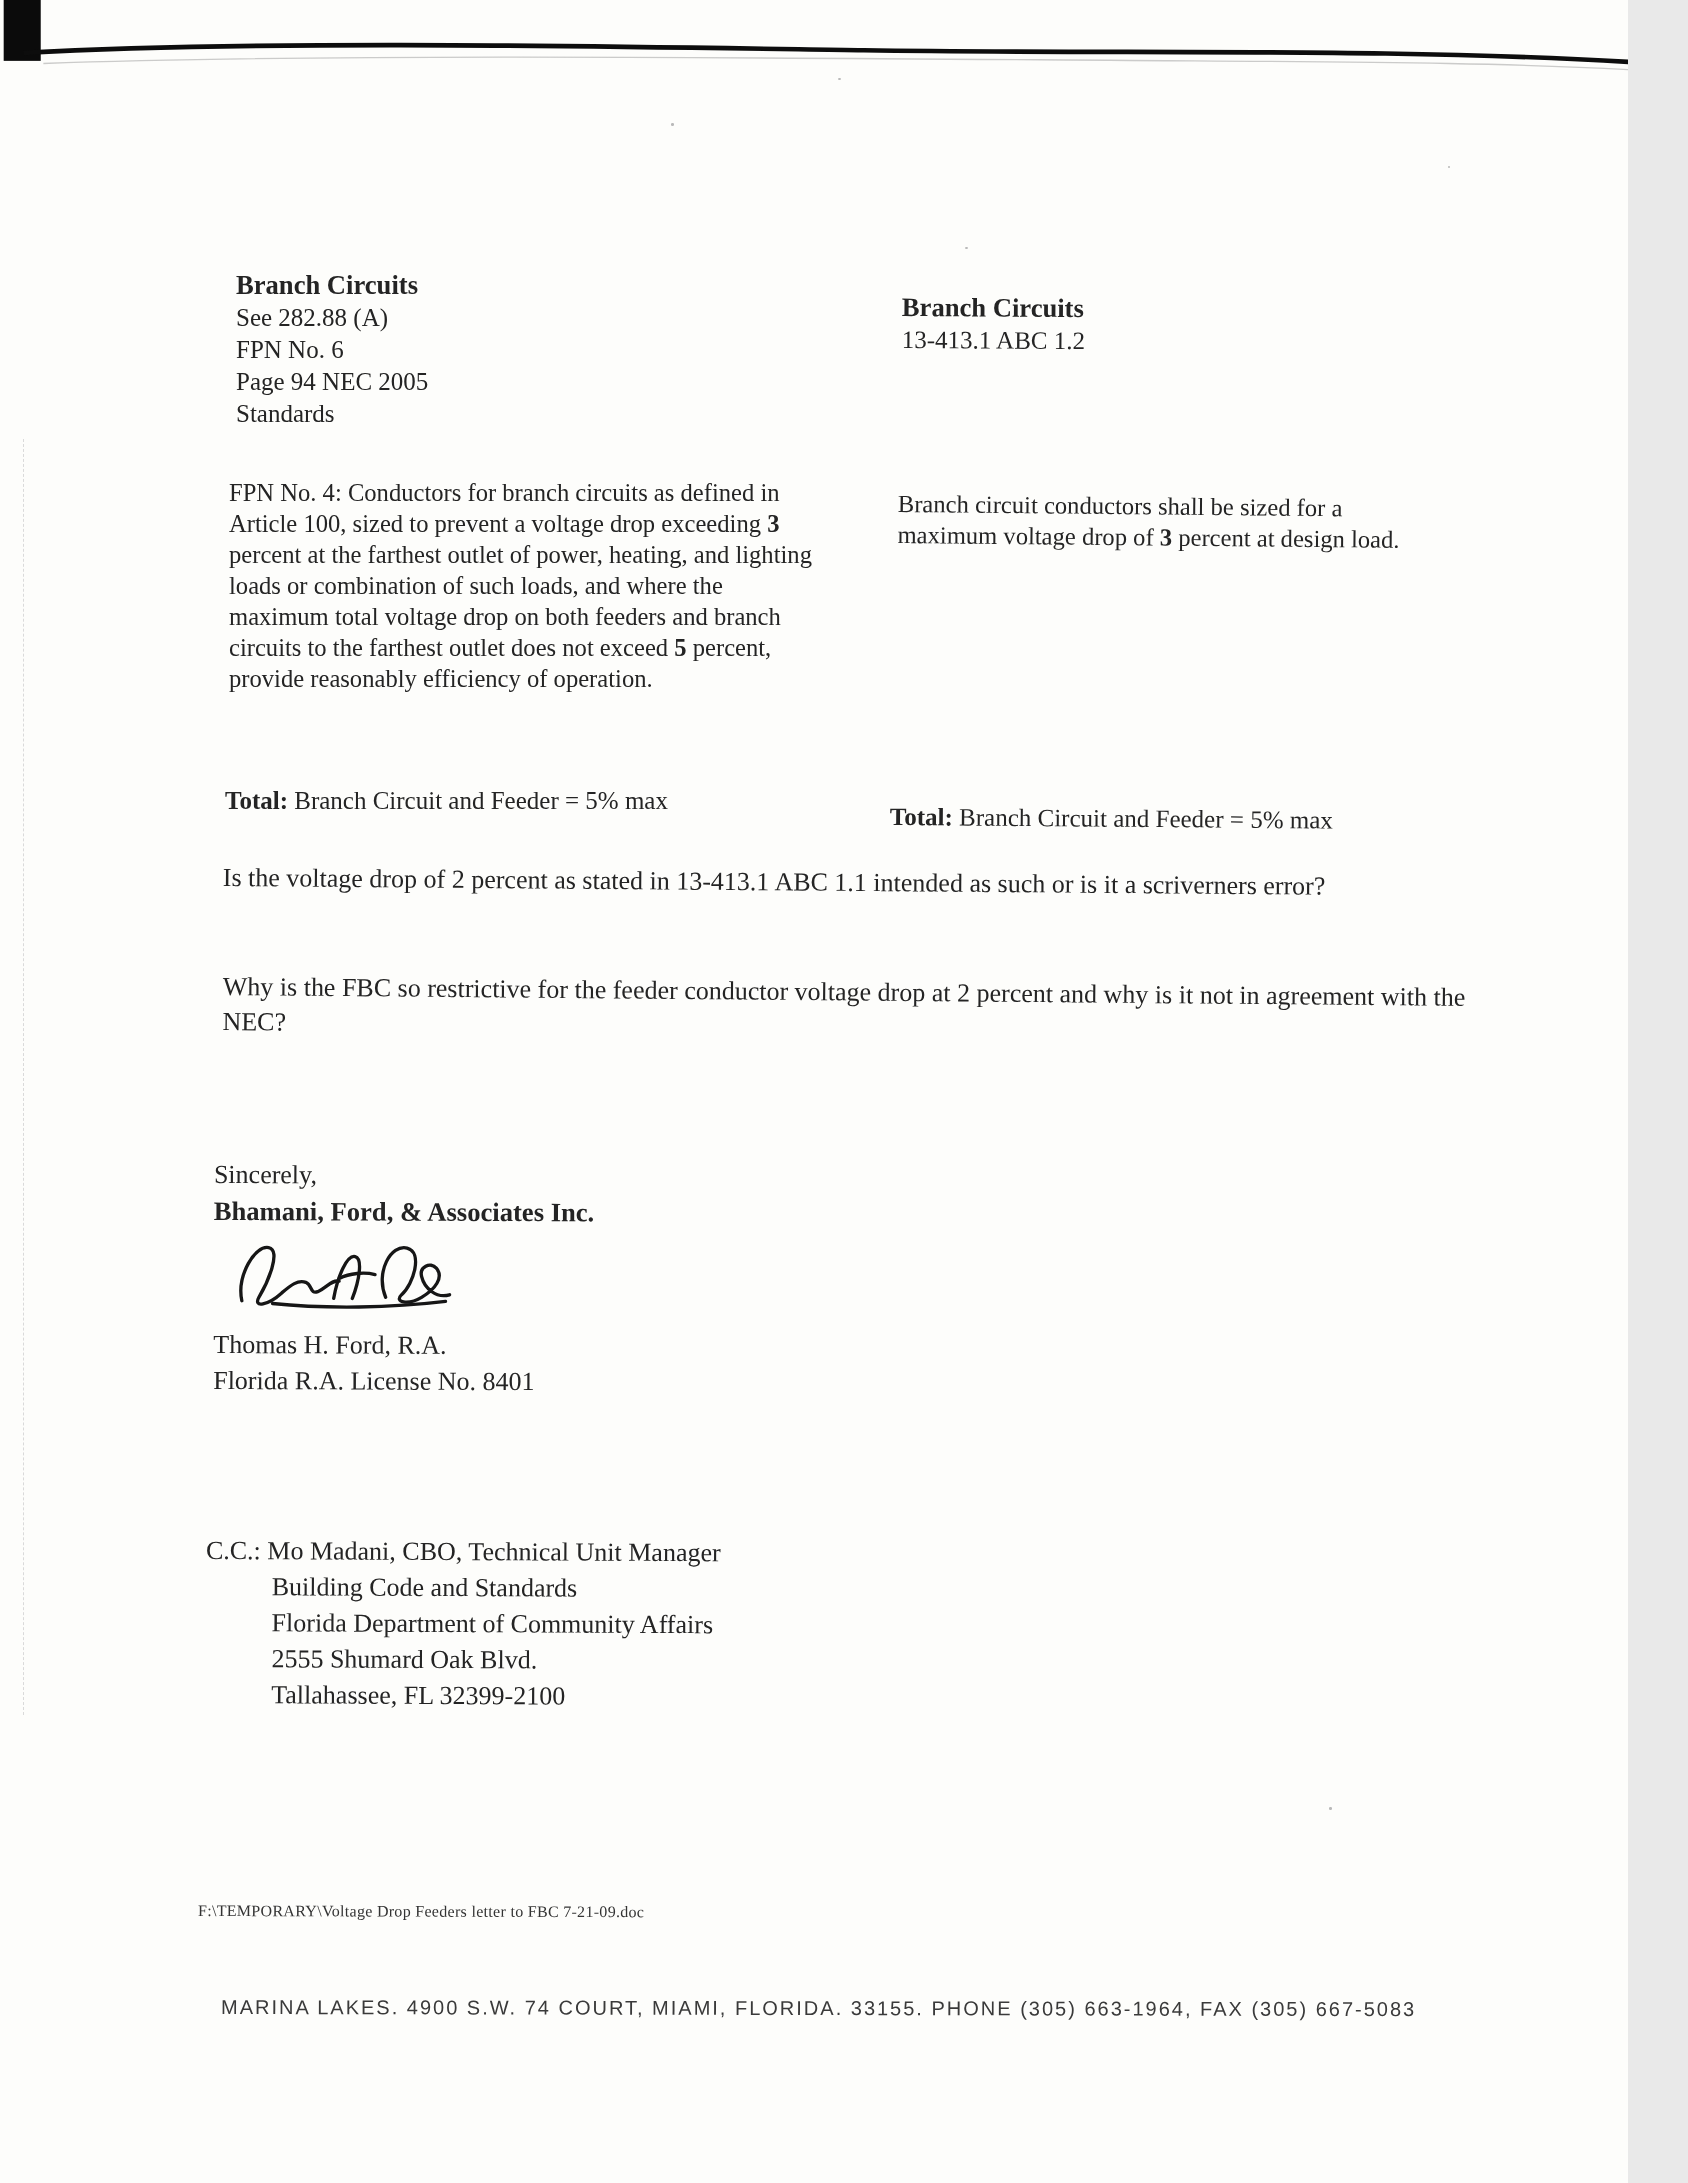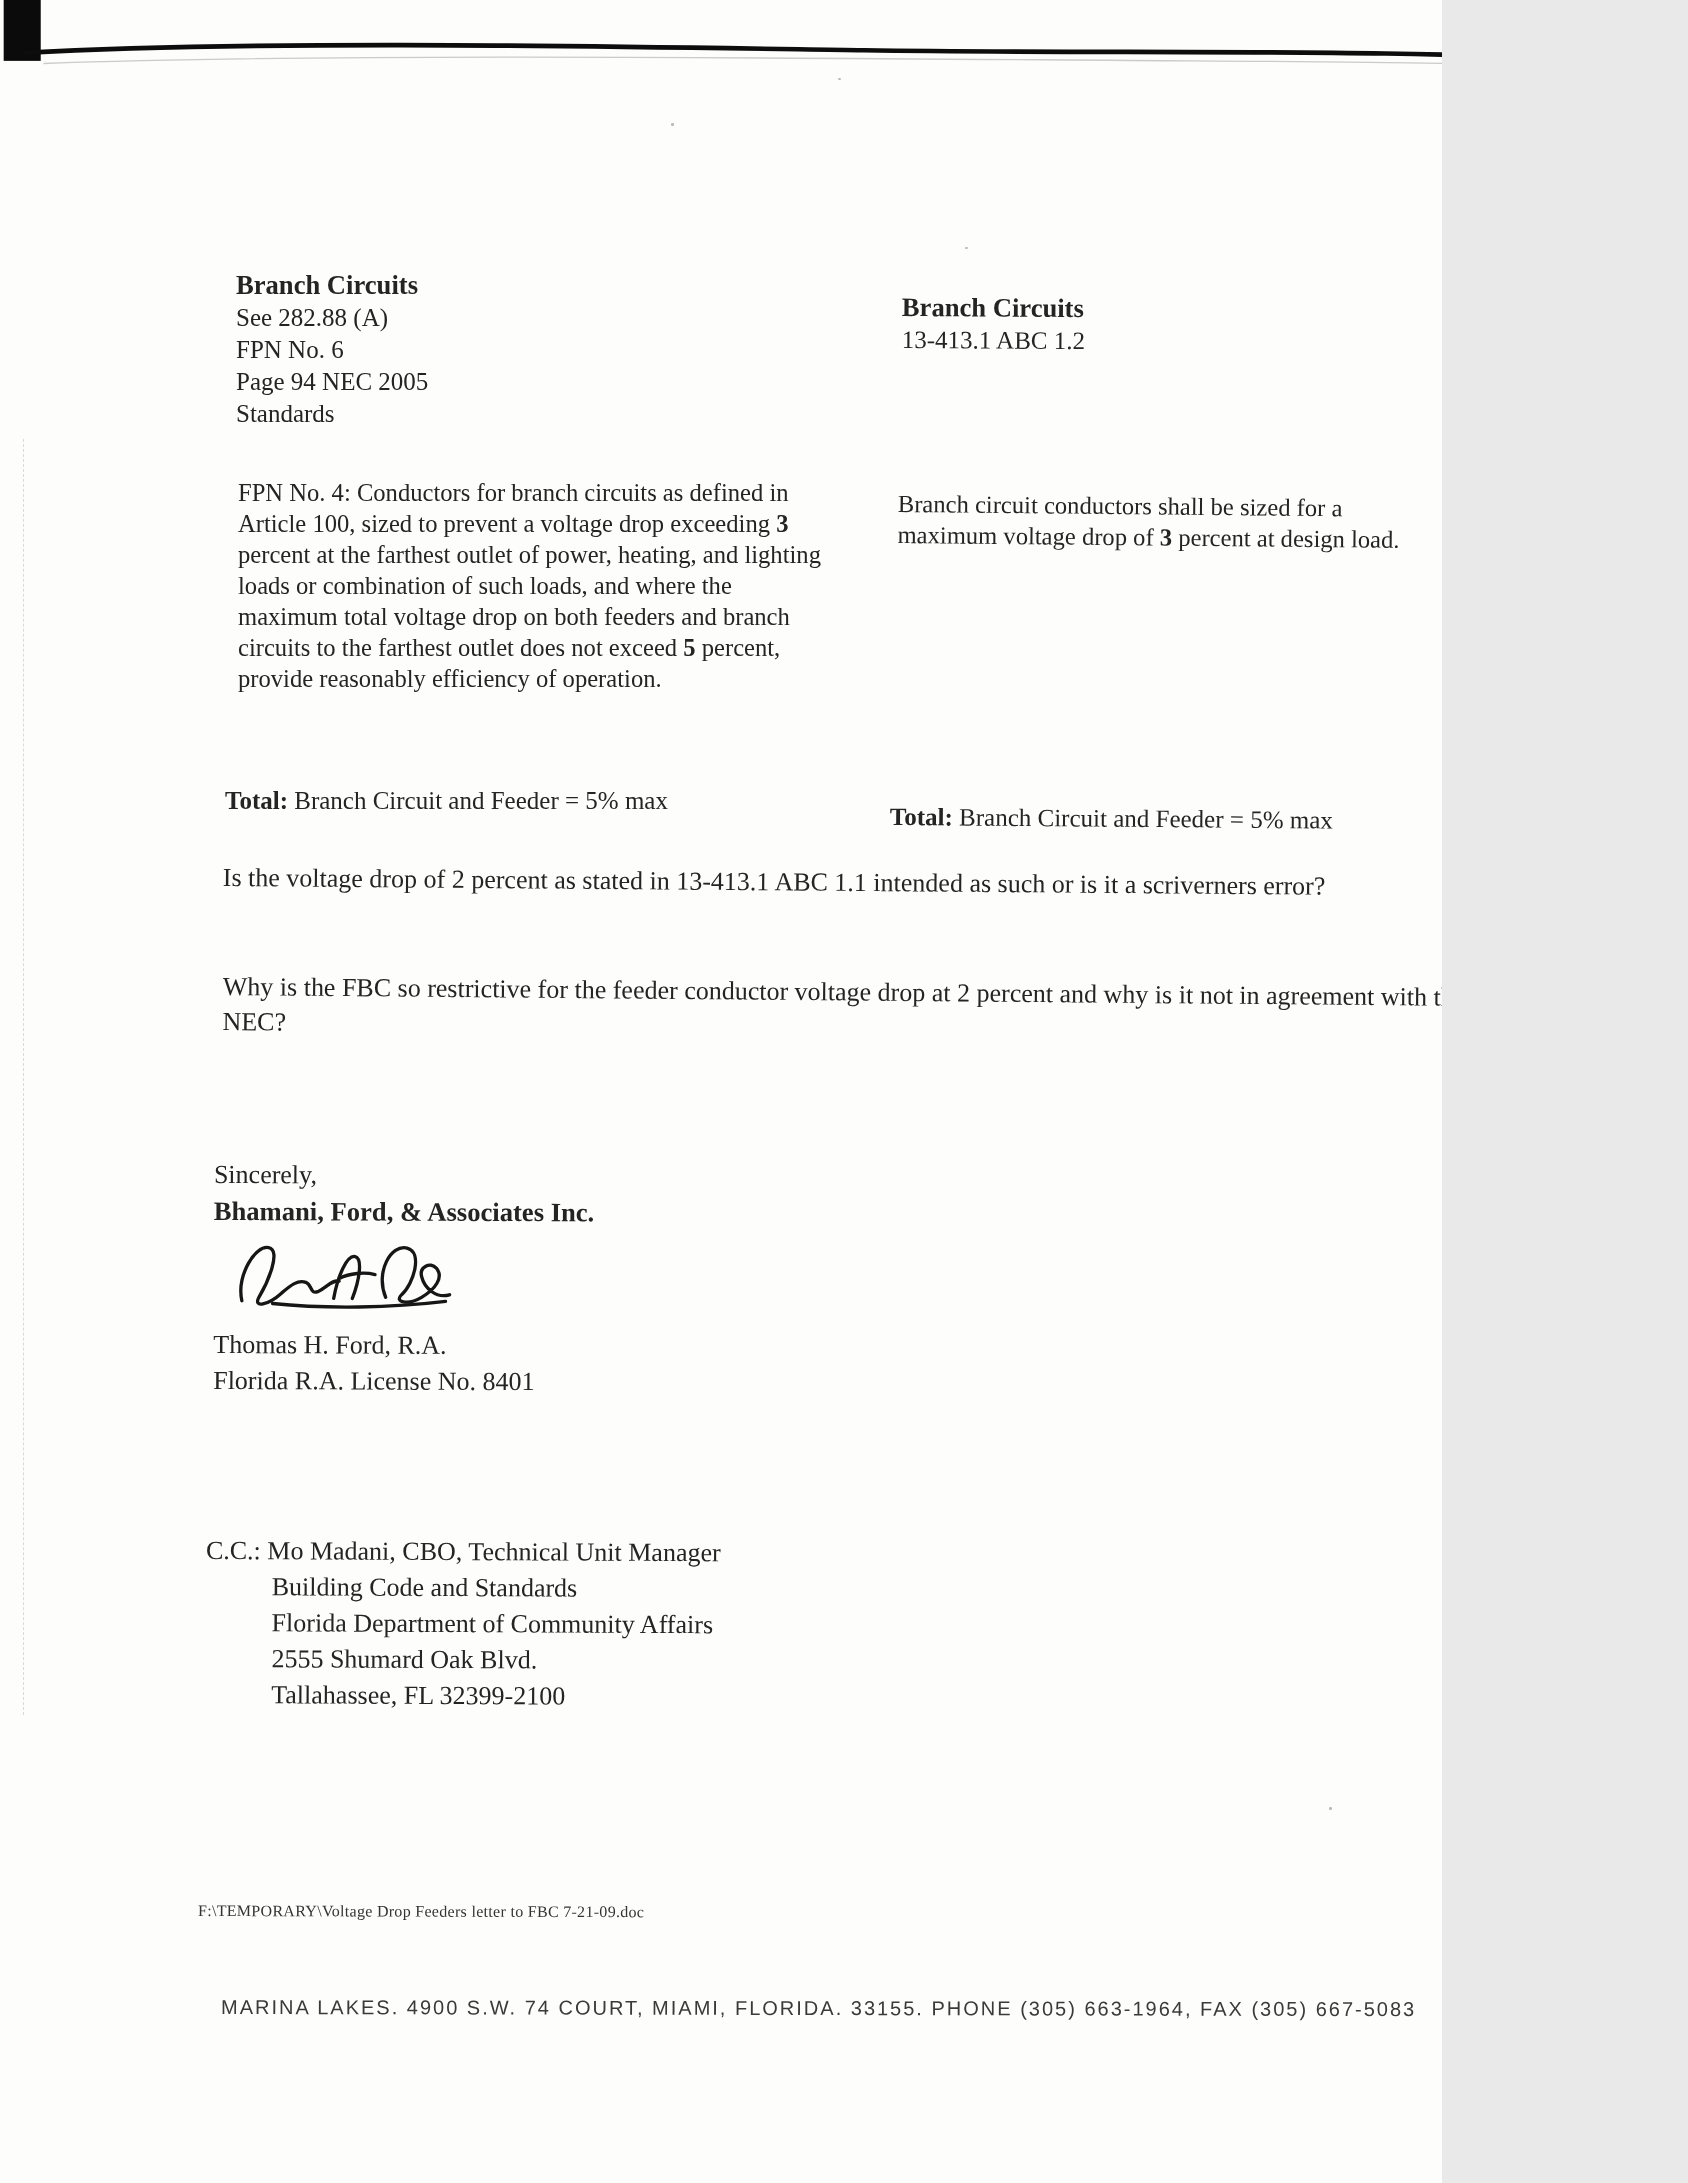--- a/index.html
+++ b/index.html
@@ -1,18 +1,18 @@
 <!DOCTYPE html>
 <html style="font-size:10.6px"><head>
 <meta charset="utf-8">
 <style>
   html, body { margin: 0; padding: 0; background: #e9e9e9; }
   .page {
     position: relative;
-    width: 1442px;
+    width: 1628px;
     height: 2183px;
     background: #fdfdfb;
     overflow: hidden;
     font-family: "Liberation Serif", serif;
     color: #242424;
   }
   .abs { position: absolute; }
   .b { font-weight: bold; }
 
   
@@ -68,21 +68,21 @@
     <div class="hdr-line">FPN No. 6</div>
     <div class="hdr-line">Page 94 NEC 2005</div>
     <div class="hdr-line">Standards</div>
   </div>
 
   <div class="abs" style="left:902px; top:291px; transform:rotate(0.35deg); transform-origin:top left;">
     <div class="hdr-title">Branch Circuits</div>
     <div class="hdr-line">13-413.1 ABC 1.2</div>
   </div>
 
-  <div class="abs para" style="left:238px; top:477px; width:598px;">
+  <div class="abs para" style="left:229px; top:477px; width:598px;">
     <span>FPN No. 4: Conductors for branch circuits as defined in Article 100, sized to prevent a voltage drop exceeding </span><span class="b">3</span><span> percent at the farthest outlet of power, heating, and lighting loads or combination of such loads, and where the maximum total voltage drop on both feeders and branch circuits to the farthest outlet does not exceed </span><span class="b">5</span><span> percent, provide reasonably efficiency of operation.</span>
   </div>
 
   <div class="abs para" style="left:898px; top:488px; width:545px; transform:rotate(0.55deg); transform-origin:top left;">
     <span>Branch circuit conductors shall be sized for a maximum voltage drop of </span><span class="b">3</span><span> percent at design load.</span>
   </div>
 
   <div class="abs total" style="left:225px; top:787px;">
     <span class="b">Total:</span><span> Branch Circuit and Feeder = 5% max</span>
   </div>

